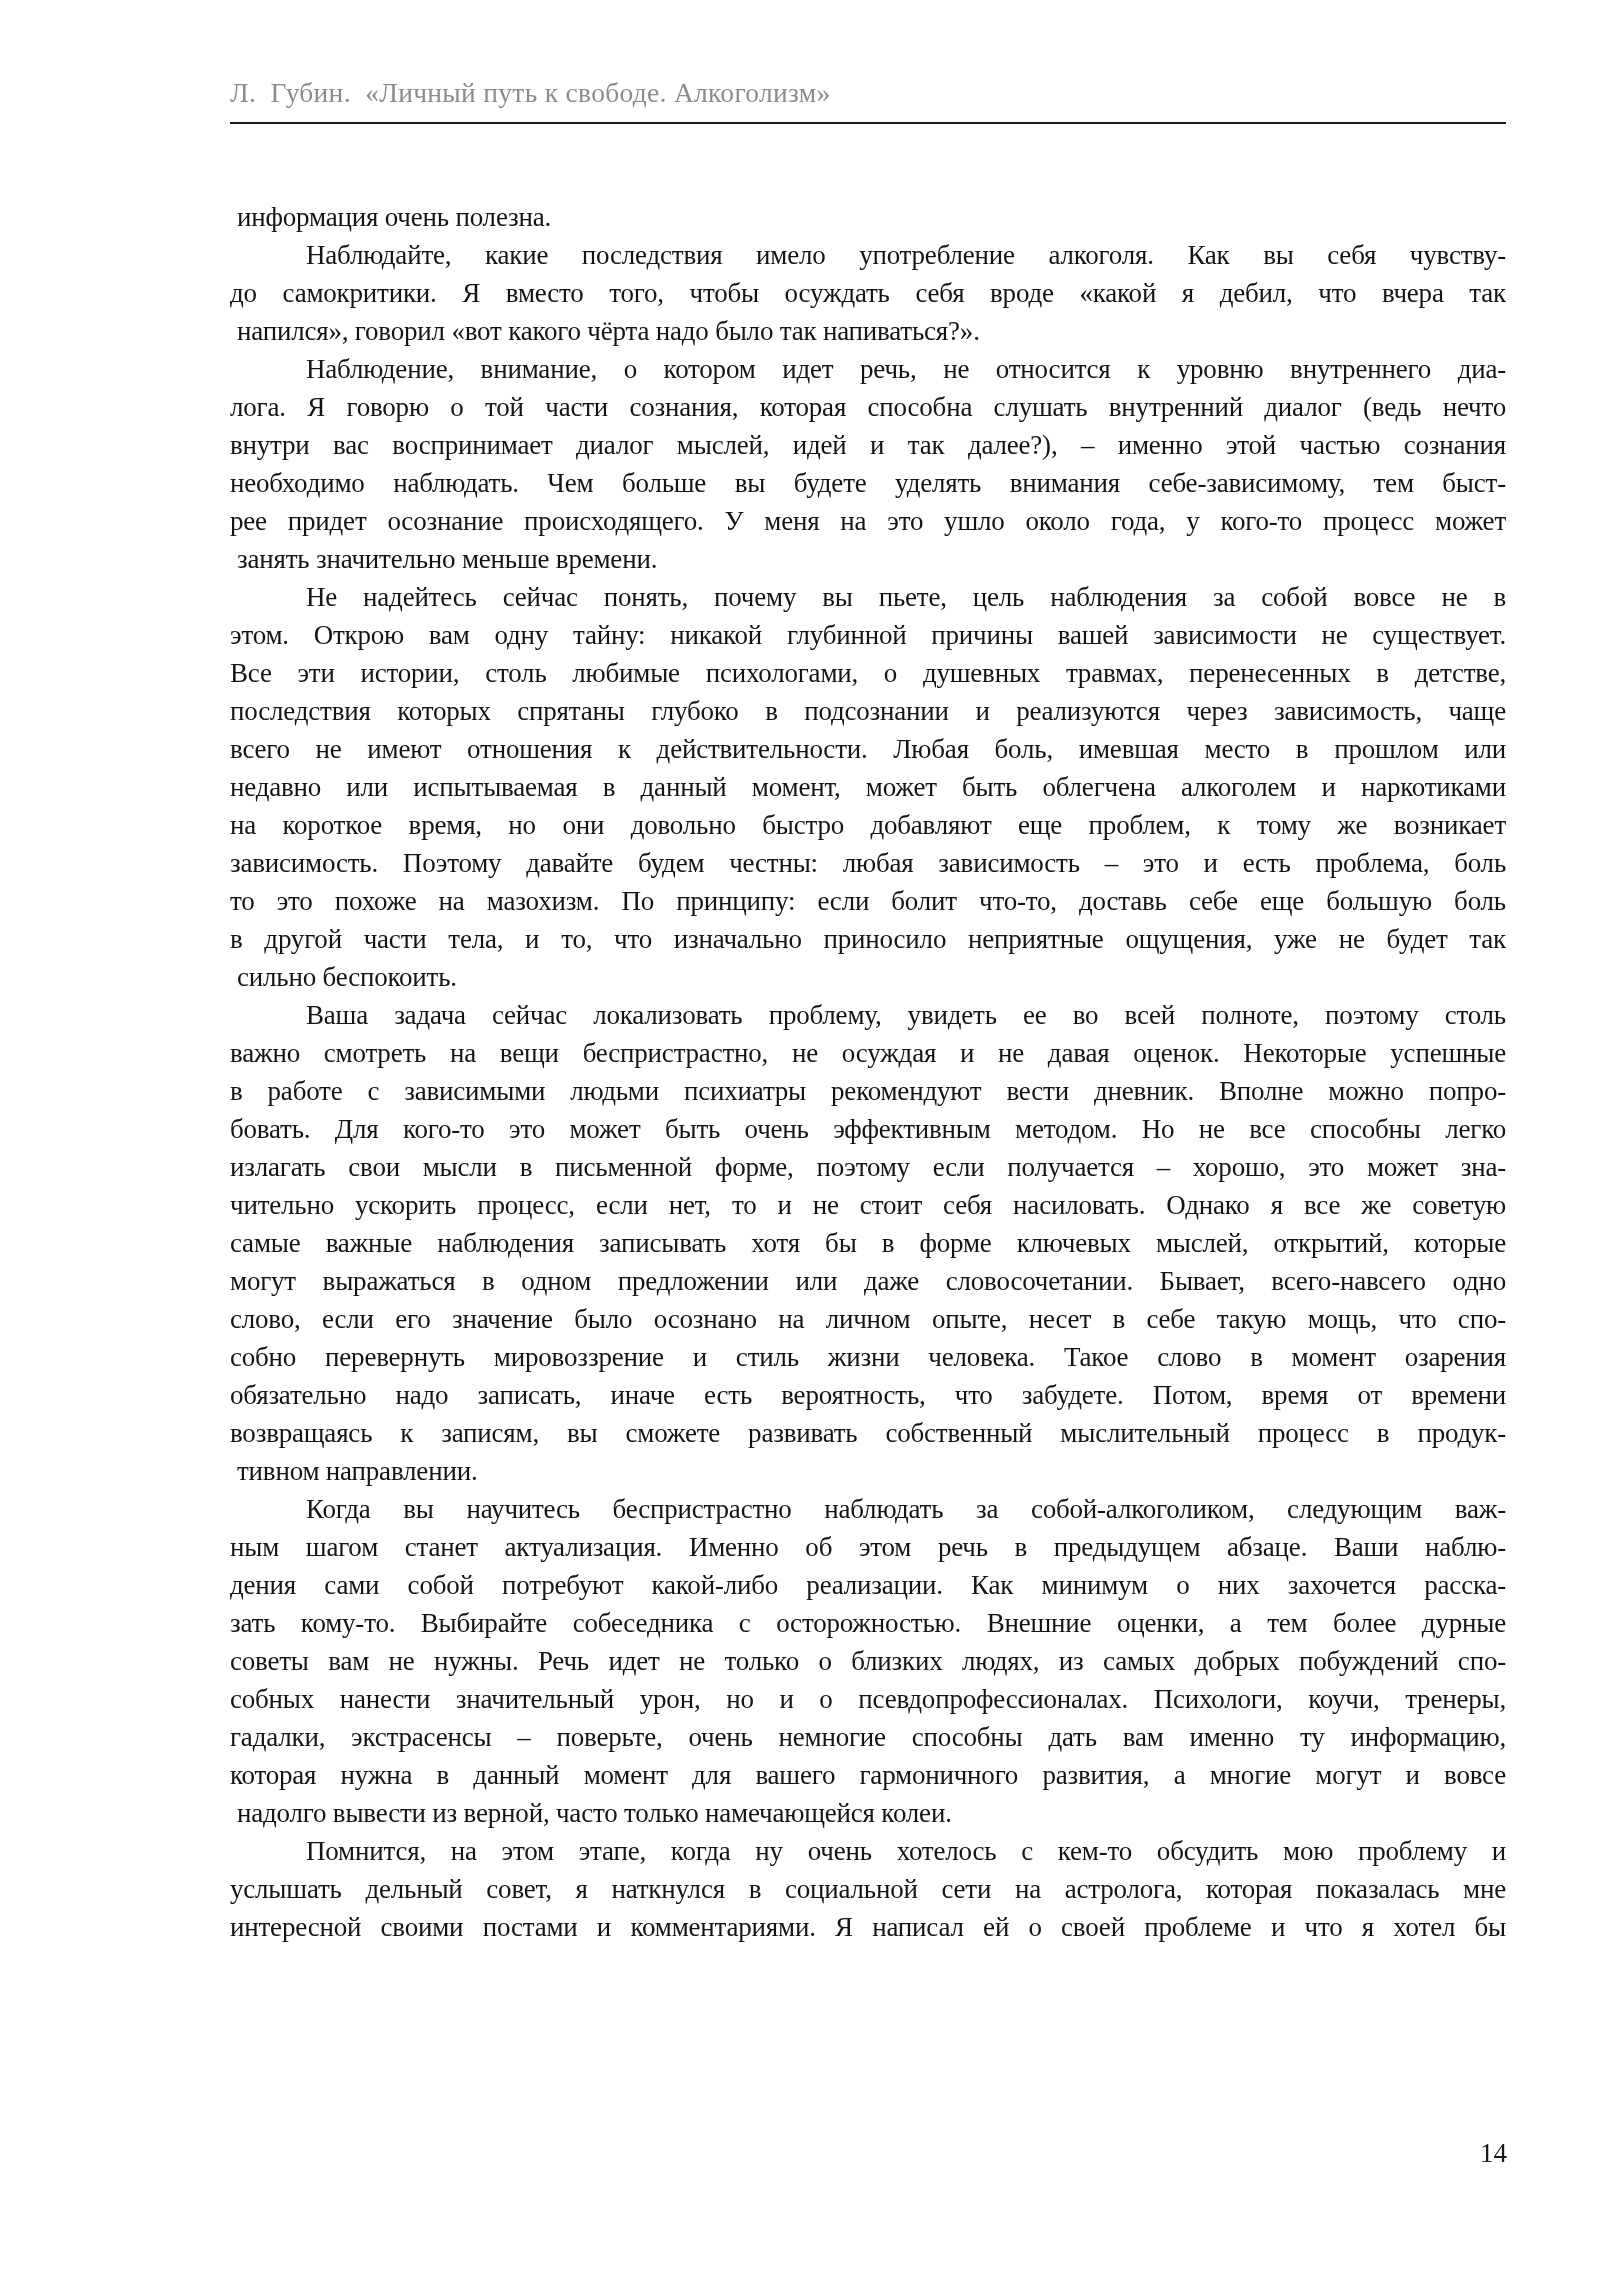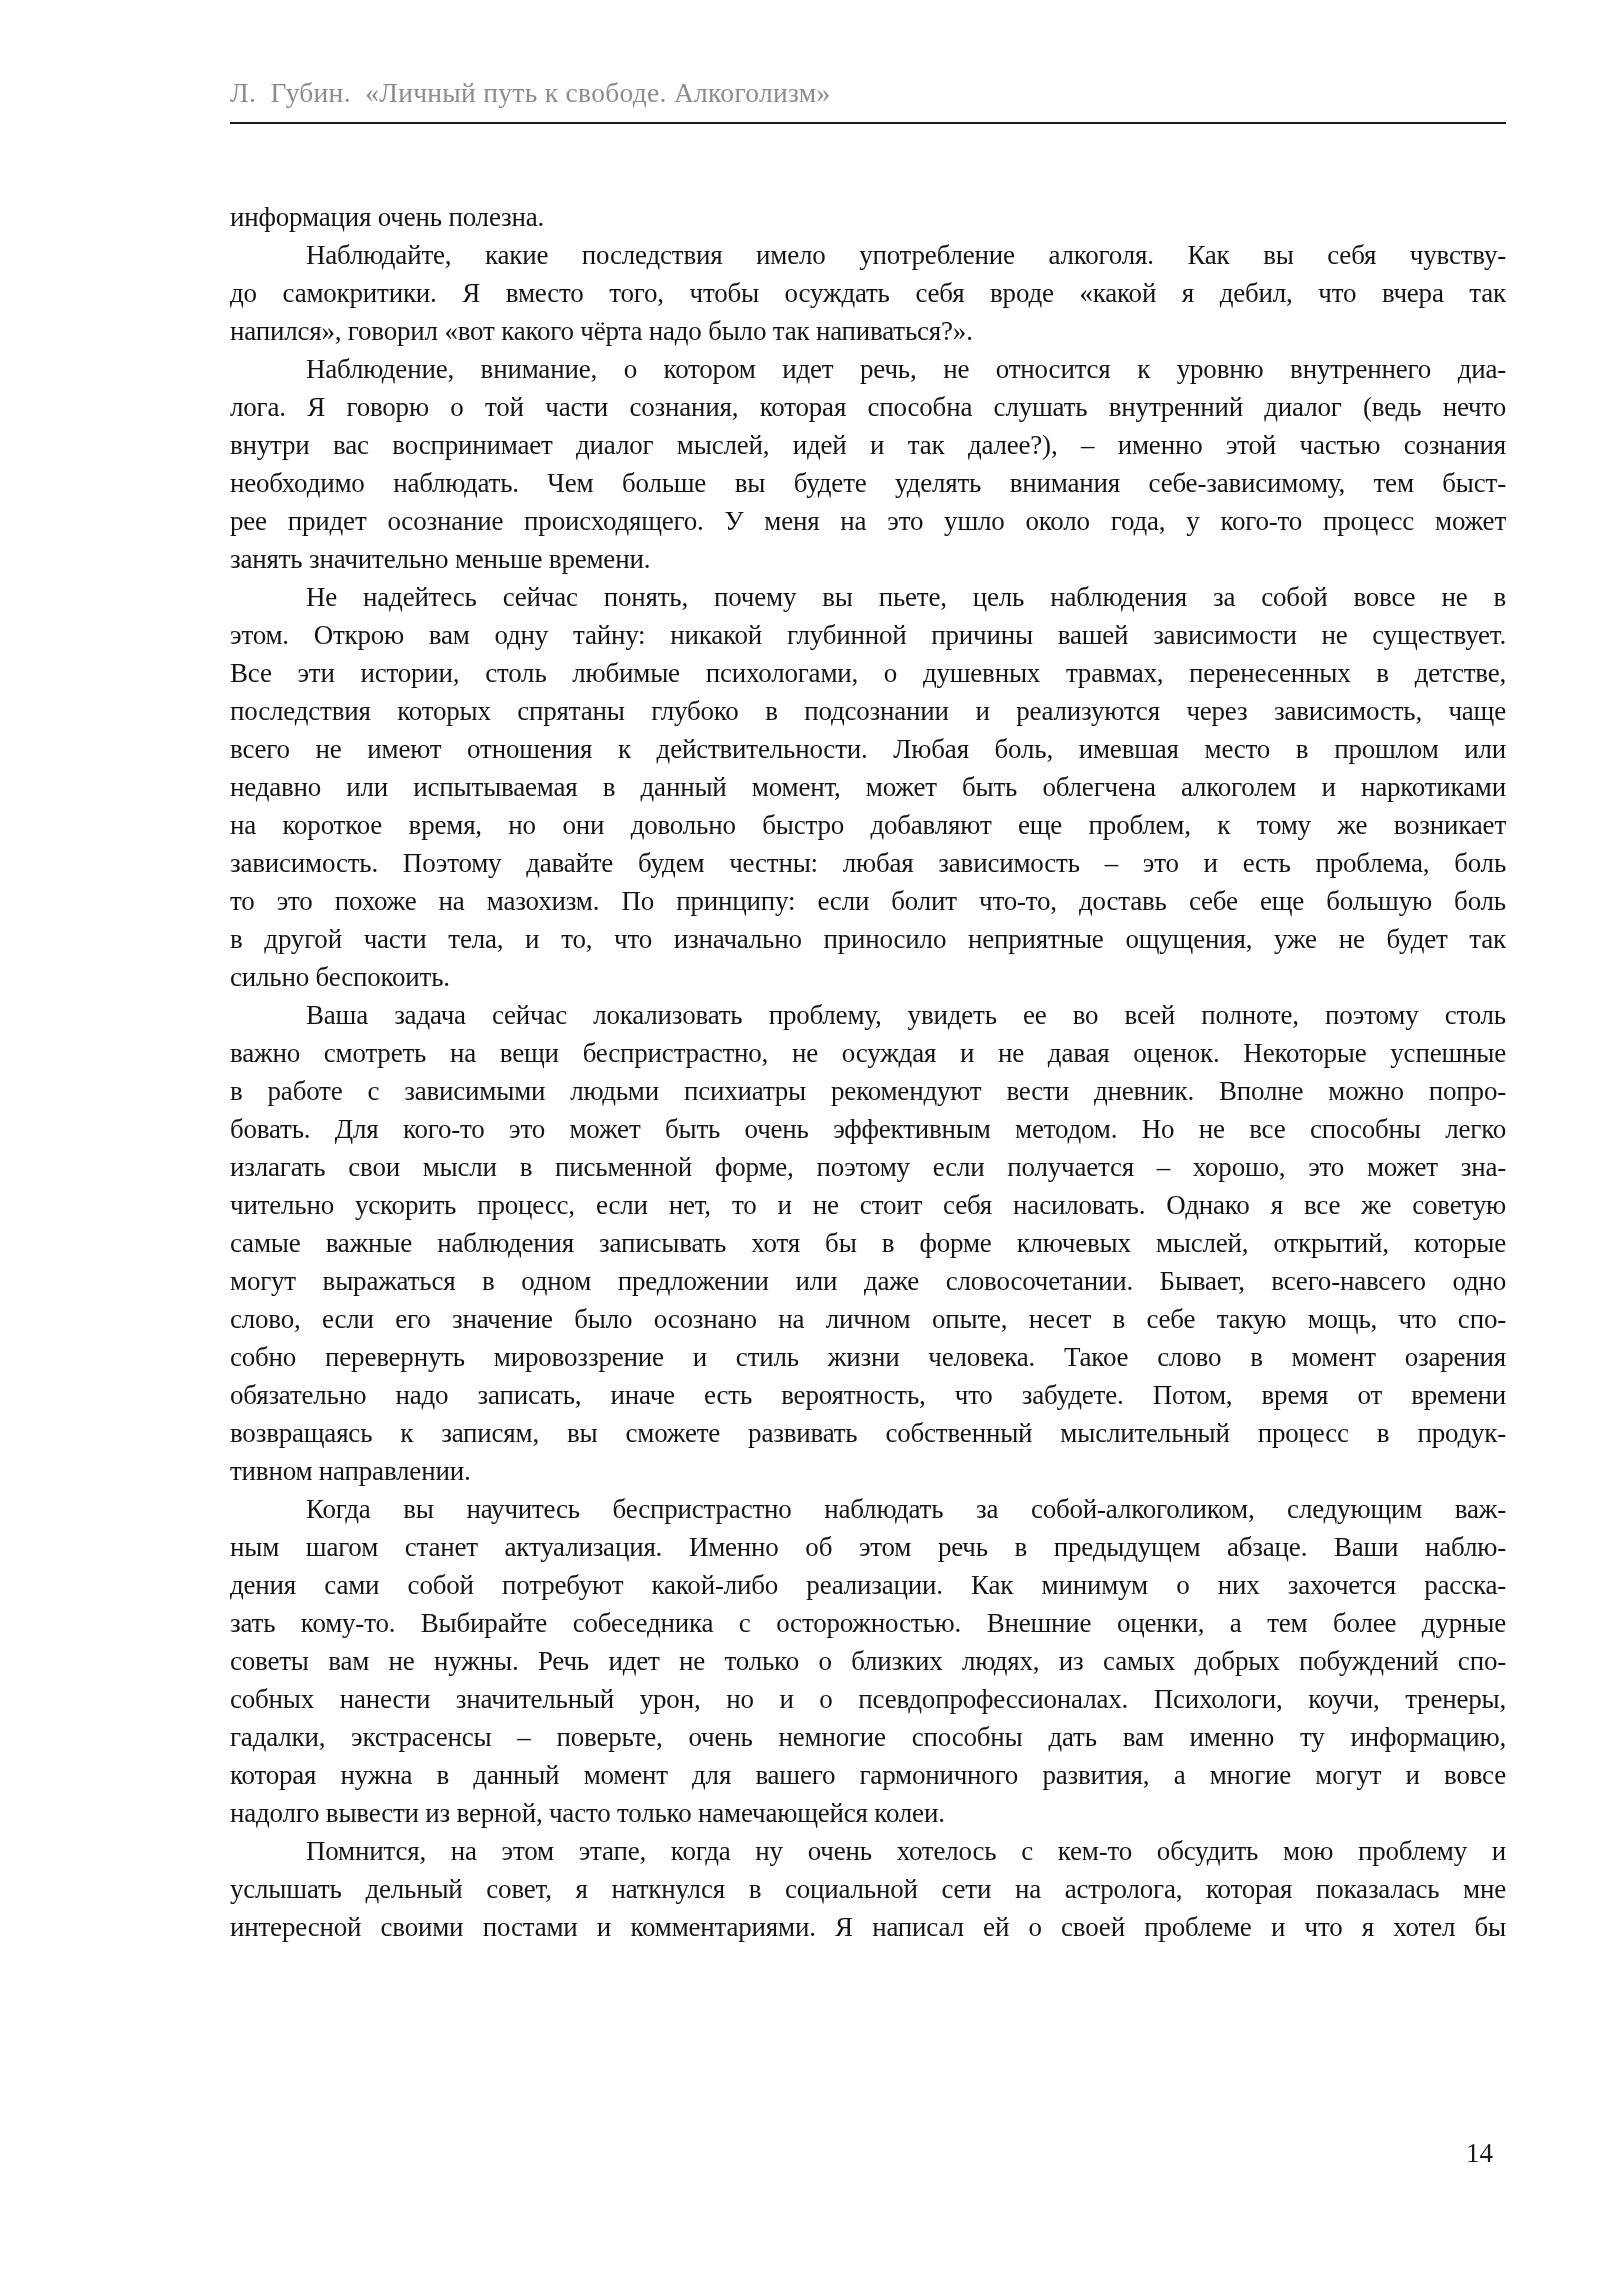--- a/index.html
+++ b/index.html
@@ -43,27 +43,28 @@
     color: #141414;
     letter-spacing: -0.2px;
   }
   .text-line {
     text-align: justify;
     text-align-last: justify;
     hyphens: none;
   }
   .text-line.para-end {
     text-align-last: left;
+    margin-left: 7px;
   }
   .text-line.indented {
     text-indent: 76px;
   }
   .page-number {
     position: absolute;
-    right: 130px;
+    right: 116px;
     top: 2138px;
     font-size: 27px;
     color: #1a1a1a;
   }
 </style>
 </head>
 <body>
 
 <div class="page">
   <div class="running-header">Л.  Губин.  «Личный путь к свободе. Алкоголизм»</div>

